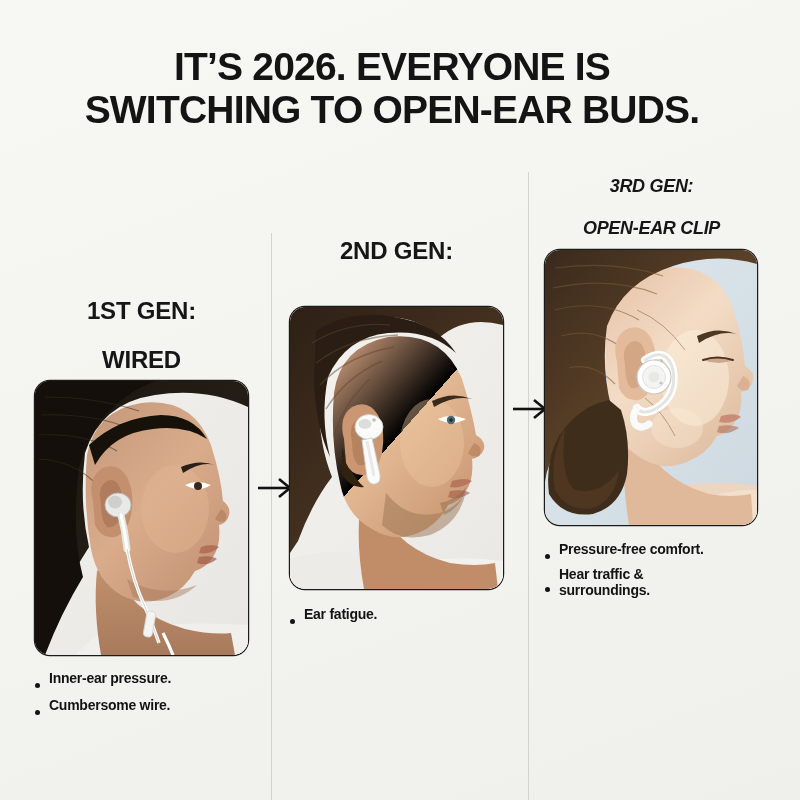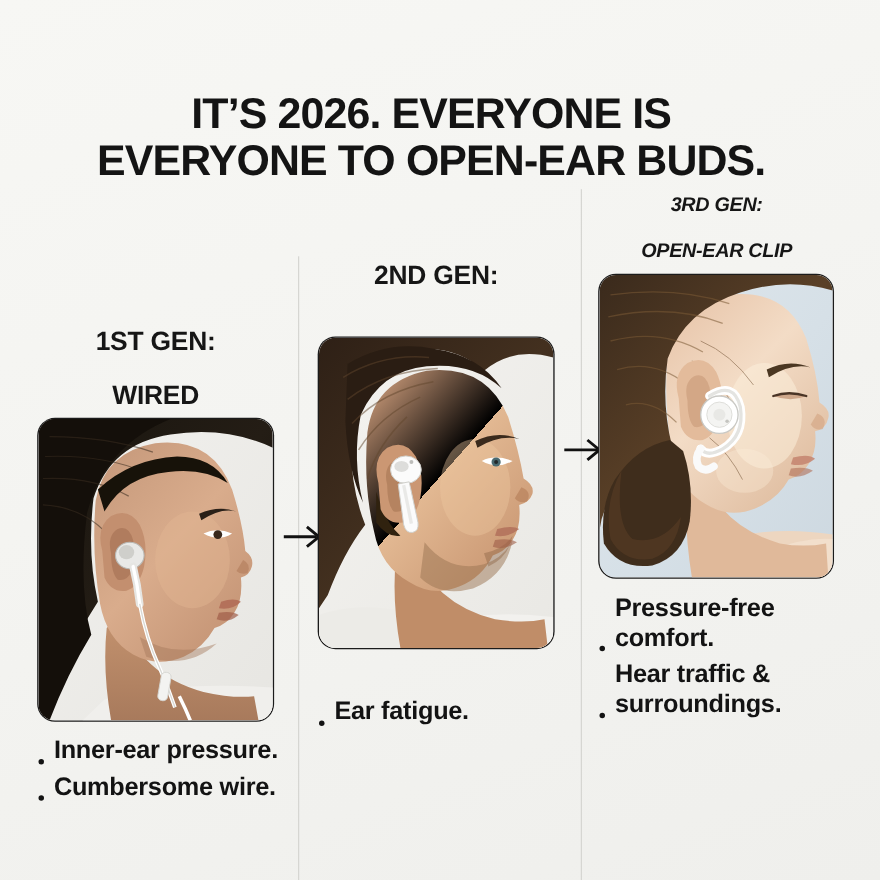--- a/index.html
+++ b/index.html
@@ -15,21 +15,20 @@
 
   
   .headline{
     position:absolute;left:0;right:16px;top:46px;
     text-align:center;
     font-weight:bold;
     font-size:39px;
     line-height:1.09;
     letter-spacing:-0.8px;
     color:#141414;
-    margin-top:37px;
     -webkit-font-smoothing:antialiased;
   }
   .headline .l2{display:block;}
 
   
   .divider{position:absolute;width:1px;background:#d3d3cf;}
   #divider-1{left:271px;top:233px;height:567px;}
   #divider-2{left:528px;top:172px;height:628px;}
 
   
@@ -55,23 +54,23 @@
     border-radius:15px;
     overflow:hidden;
     box-shadow:0 0 0 1.2px #1b1b1b;
     background:#ddd;
   }
   .photo svg{display:block;width:100%;height:100%;}
 
   .bullets{position:absolute;}
   .bullet{
     display:flex;
-    align-items:flex-end;
+    align-items:center;
     font-weight:bold;
-    font-size:23px;
+    font-size:14px;
     line-height:1.16;
     letter-spacing:-0.25px;
     color:#131313;
     margin-bottom:7px;
   }
   .bullet .dot{
     flex:0 0 auto;
     width:5px;height:5px;border-radius:50%;
     background:#131313;
     margin-right:9px;
@@ -79,21 +78,21 @@
   }
   .bullet .txt{white-space:pre-line;}
 </style>
 </head>
 <body>
 
 <div id="stage">
 
   <div class="headline">
     <span>IT’S 2026. EVERYONE IS</span>
-    <span class="l2">EVERYONE TO OPEN-EAR BUDS.</span>
+    <span class="l2">SWITCHING TO OPEN-EAR BUDS.</span>
   </div>
 
   <div class="divider" id="divider-1"></div>
   <div class="divider" id="divider-2"></div>
 
   <div class="arrow" style="left:256px;top:474px;width:40px;height:28px;">
     <svg viewBox="0 0 40 28" width="40" height="28">
       <line x1="2" y1="14" x2="32" y2="14" stroke="#111111" stroke-width="2.6"></line>
       <polyline points="23,5 34,14 23,23" fill="none" stroke="#111111" stroke-width="2.6" stroke-linejoin="miter" stroke-linecap="butt"></polyline>
     </svg>
@@ -282,21 +281,21 @@
 
         <ellipse cx="79" cy="120" rx="14" ry="12.5" fill="#fbfbfb" stroke="#cfcfcb" stroke-width="0.9"></ellipse>
         <ellipse cx="75" cy="117" rx="6.5" ry="5" fill="#dddddb"></ellipse>
         <circle cx="84" cy="113" r="1.8" fill="#bdbdba"></circle>
 
         <path d="M82 131 L90 168 Q91 176 85 177 Q79 178 77 170 L72 133 Z" fill="#fbfbfb" stroke="#cfcfcb" stroke-width="0.9"></path>
         <path d="M77 134 L84 169" stroke="#e9e9e7" stroke-width="3" fill="none"></path>
       </svg>
     </div>
 
-    <div class="bullets" style="left:290px;top:604px;width:235px;margin-top:29px;">
+    <div class="bullets" style="left:290px;top:604px;width:235px;">
       <div class="bullet">
         <span class="dot"></span>
         <span class="txt">Ear fatigue.</span>
       </div>
     </div>
   </div>
 
   <div class="panel">
 
     <div class="cap strong" style="left:539px;top:176px;width:225px;">

